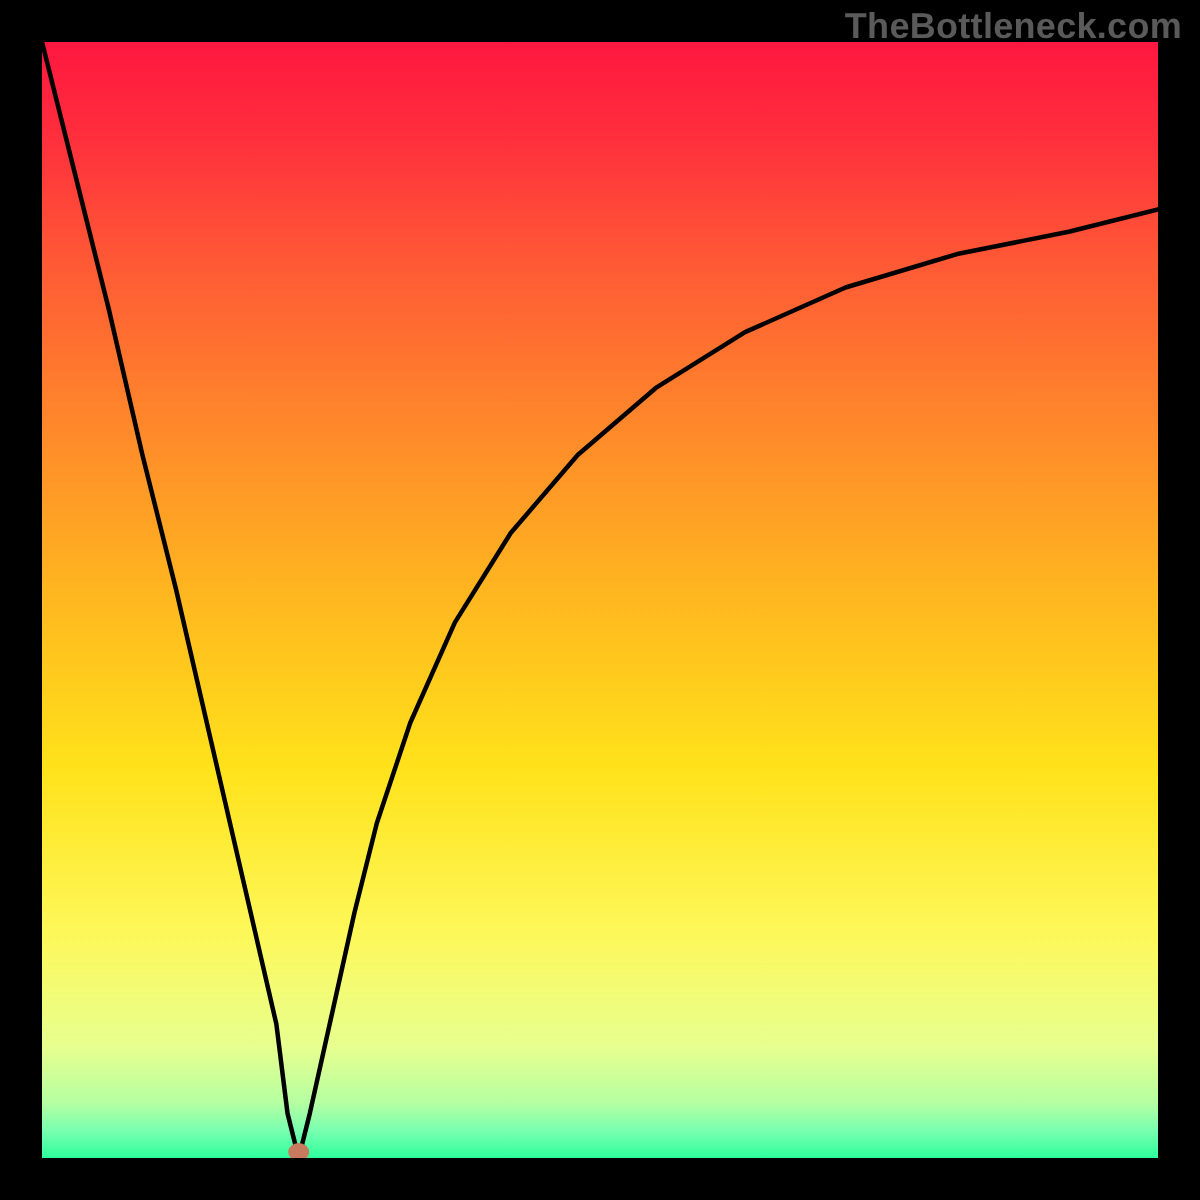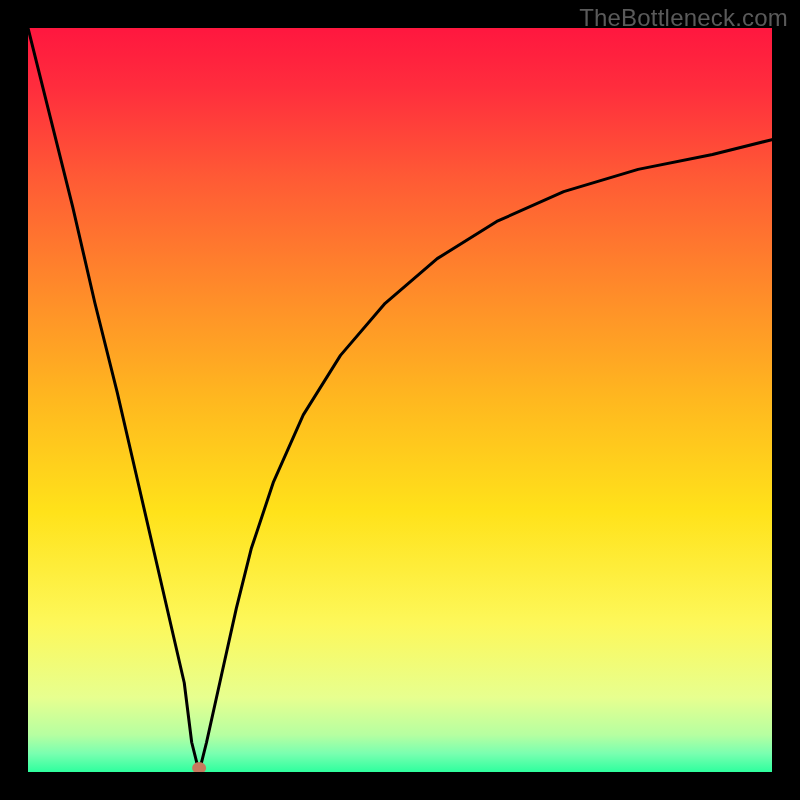--- a/index.html
+++ b/index.html
@@ -15,21 +15,21 @@
     width: 800px;
     height: 800px;
     background: #000;
   }
   .watermark {
     position: absolute;
     top: 4px;
     right: 12px;
     color: #5a5a5a;
     font-size: 24px;
-    font-weight: 400;
+    font-weight: 700;
     letter-spacing: 0.2px;
     z-index: 20;
   }
   .plot-frame {
     position: absolute;
     left: 28px;
     top: 28px;
     width: 744px;
     height: 744px;
     overflow: hidden;

